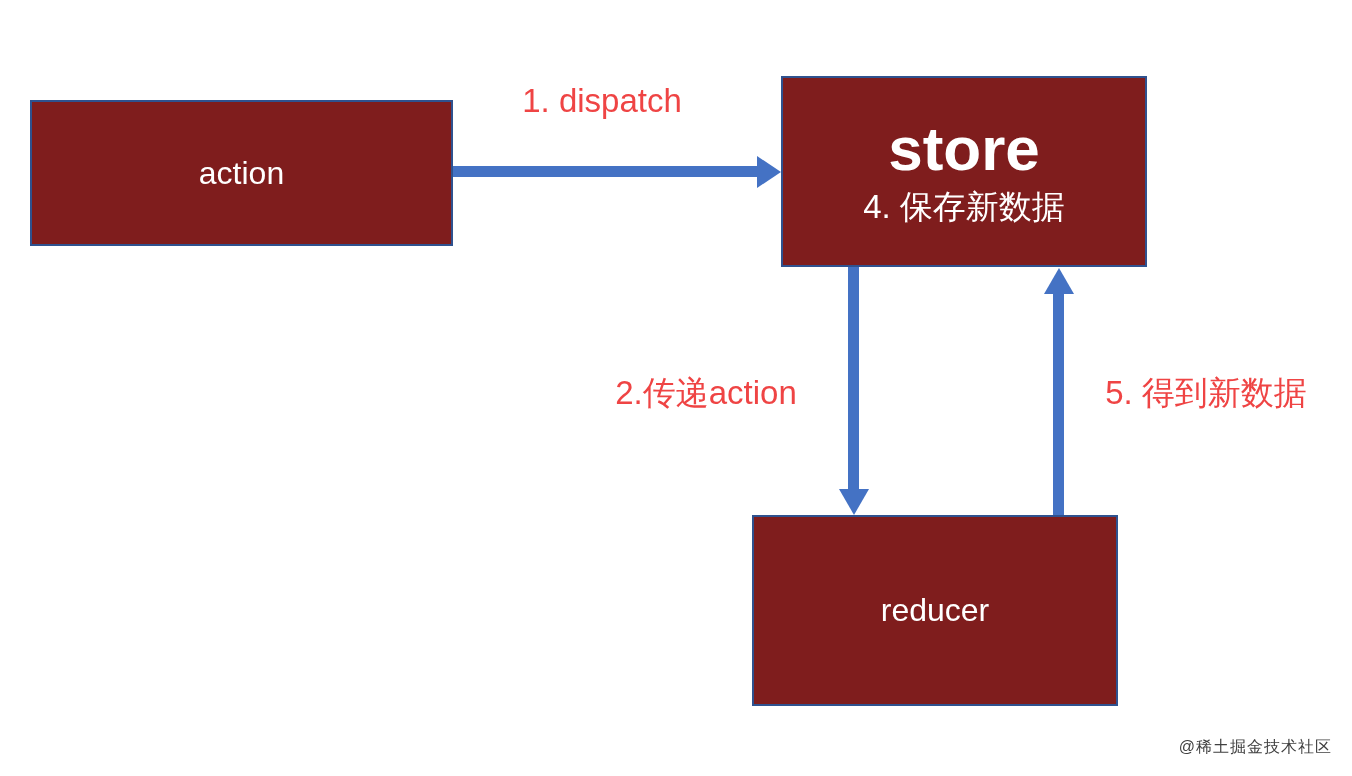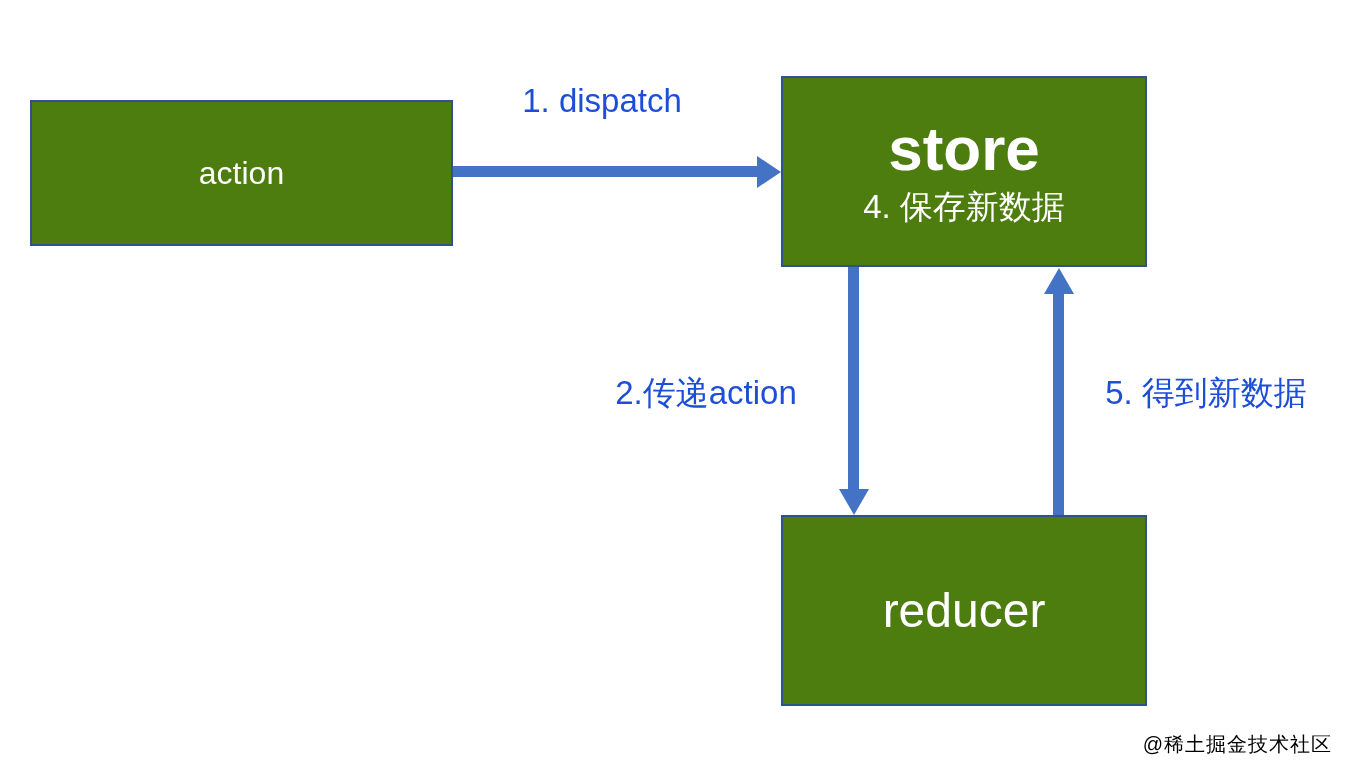--- a/index.html
+++ b/index.html
@@ -11,43 +11,43 @@
   .stage {
     position: relative;
     width: 1352px;
     height: 776px;
     background: #ffffff;
     overflow: hidden;
   }
   
   .node {
     position: absolute;
-    background: #4d7c0f;
+    background: #7f1d1d;
     border: 2px solid #2F528F;
     box-sizing: border-box;
     color: #ffffff;
     display: flex;
     flex-direction: column;
     align-items: center;
     justify-content: center;
     text-align: center;
   }
   .node-action {
     left: 30px; top: 100px;
     width: 423px; height: 146px;
     font-size: 32px;
   }
   .node-store {
     left: 781px; top: 76px;
     width: 366px; height: 191px;
   }
   .node-reducer {
-    left: 781px; top: 515px;
+    left: 752px; top: 515px;
     width: 366px; height: 191px;
-    font-size: 48px;
+    font-size: 32px;
   }
   .node-title-lg {
     font-size: 62px;
     line-height: 1.15;
     font-weight: 700;
   }
   .node-subtitle {
     font-size: 33px;
     line-height: 1.4;
   }
@@ -77,37 +77,37 @@
   }
   .head-up {
     left: 1044px; top: 268px;
     border-left: 15px solid transparent;
     border-right: 15px solid transparent;
     border-bottom: 26px solid #4472C4;
   }
   
   .edge-label {
     position: absolute;
-    color: #1d4ed8;
+    color: #ef4444;
     font-size: 33px;
     line-height: 1.3;
     text-align: center;
     white-space: nowrap;
     transform: translateX(-50%);
   }
   .label-dispatch { left: 602px; top: 80px; }
   .label-pass     { left: 706px; top: 372px; }
   .label-newdata  { left: 1206px; top: 372px; }
   
   .watermark {
     position: absolute;
     right: 20px;
     bottom: 18px;
-    font-size: 20px;
-    color: #000000;
+    font-size: 16px;
+    color: #404040;
     letter-spacing: 1px;
   }
 </style>
 </head>
 <body>
 
 <div class="stage">
 
   <div class="node node-action">
     <span>action</span>

